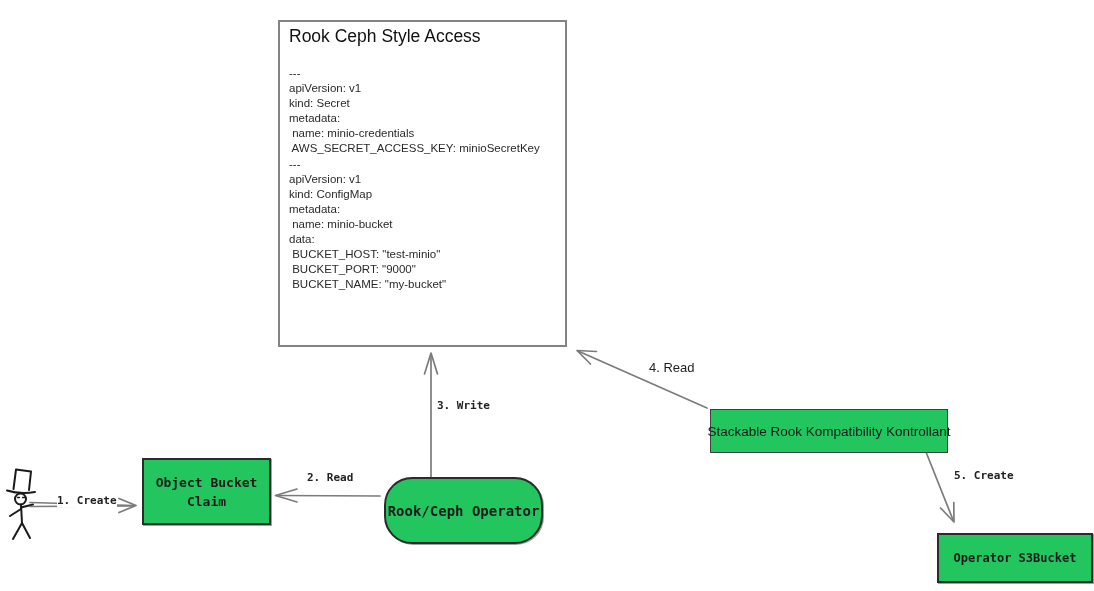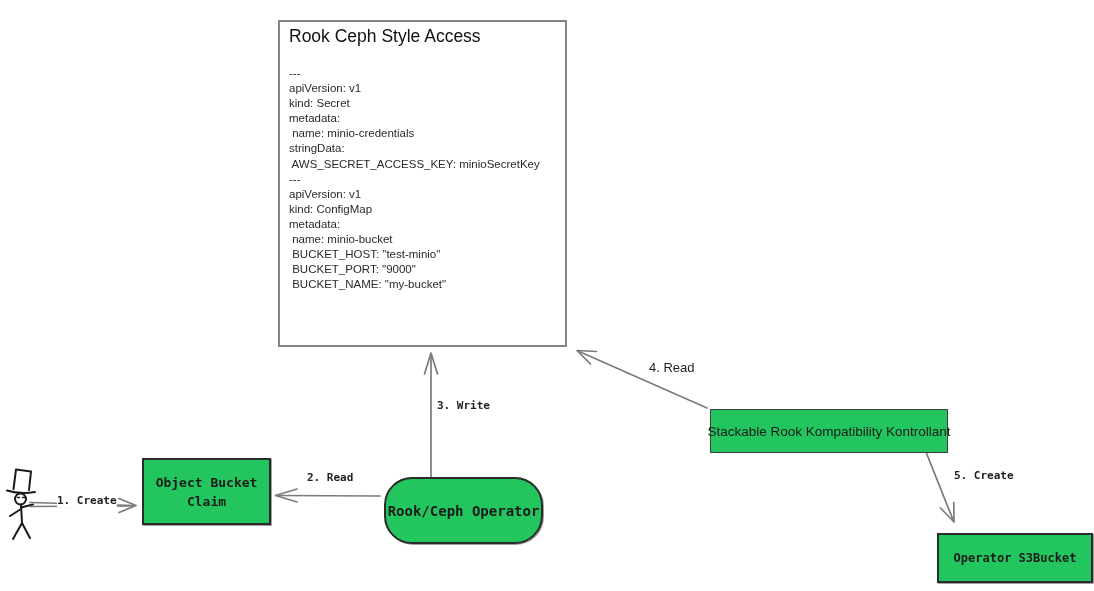--- a/index.html
+++ b/index.html
@@ -153,27 +153,27 @@
   </svg>
 
   <div class="main-box">
     <div class="main-box-title">Rook Ceph Style Access</div>
     <div class="yaml-block">
       <div class="yaml-line">---</div>
       <div class="yaml-line">apiVersion: v1</div>
       <div class="yaml-line">kind: Secret</div>
       <div class="yaml-line">metadata:</div>
       <div class="yaml-line"> name: minio-credentials</div>
-      <div class="yaml-line">stringData:</div>
       <div class="yaml-line"> AWS_SECRET_ACCESS_KEY: minioSecretKey</div>
       <div class="yaml-line">---</div>
       <div class="yaml-line">apiVersion: v1</div>
       <div class="yaml-line">kind: ConfigMap</div>
       <div class="yaml-line">metadata:</div>
       <div class="yaml-line"> name: minio-bucket</div>
+      <div class="yaml-line">data:</div>
       <div class="yaml-line"> BUCKET_HOST: "test-minio"</div>
       <div class="yaml-line"> BUCKET_PORT: "9000"</div>
       <div class="yaml-line"> BUCKET_NAME: "my-bucket"</div>
     </div>
   </div>
 
   <div class="node node-dark node-obc">Object Bucket
 Claim</div>
 
   <div class="node node-dark node-operator">Rook/Ceph Operator</div>

